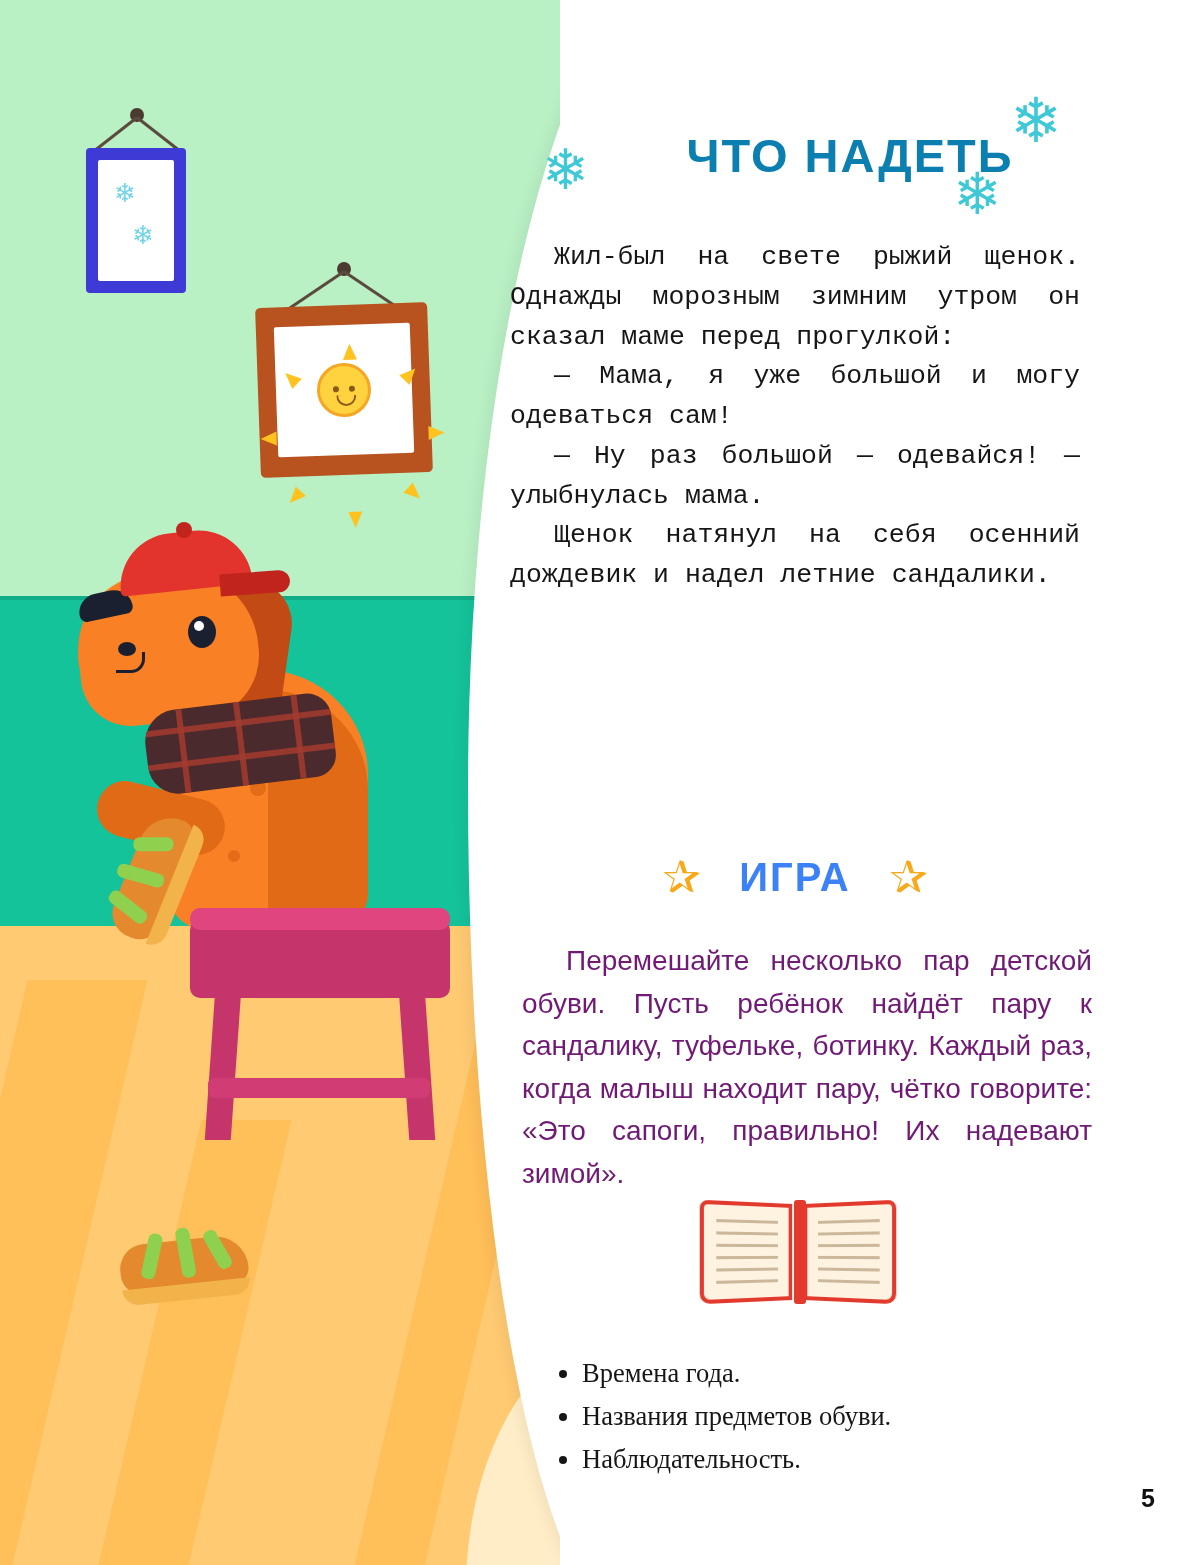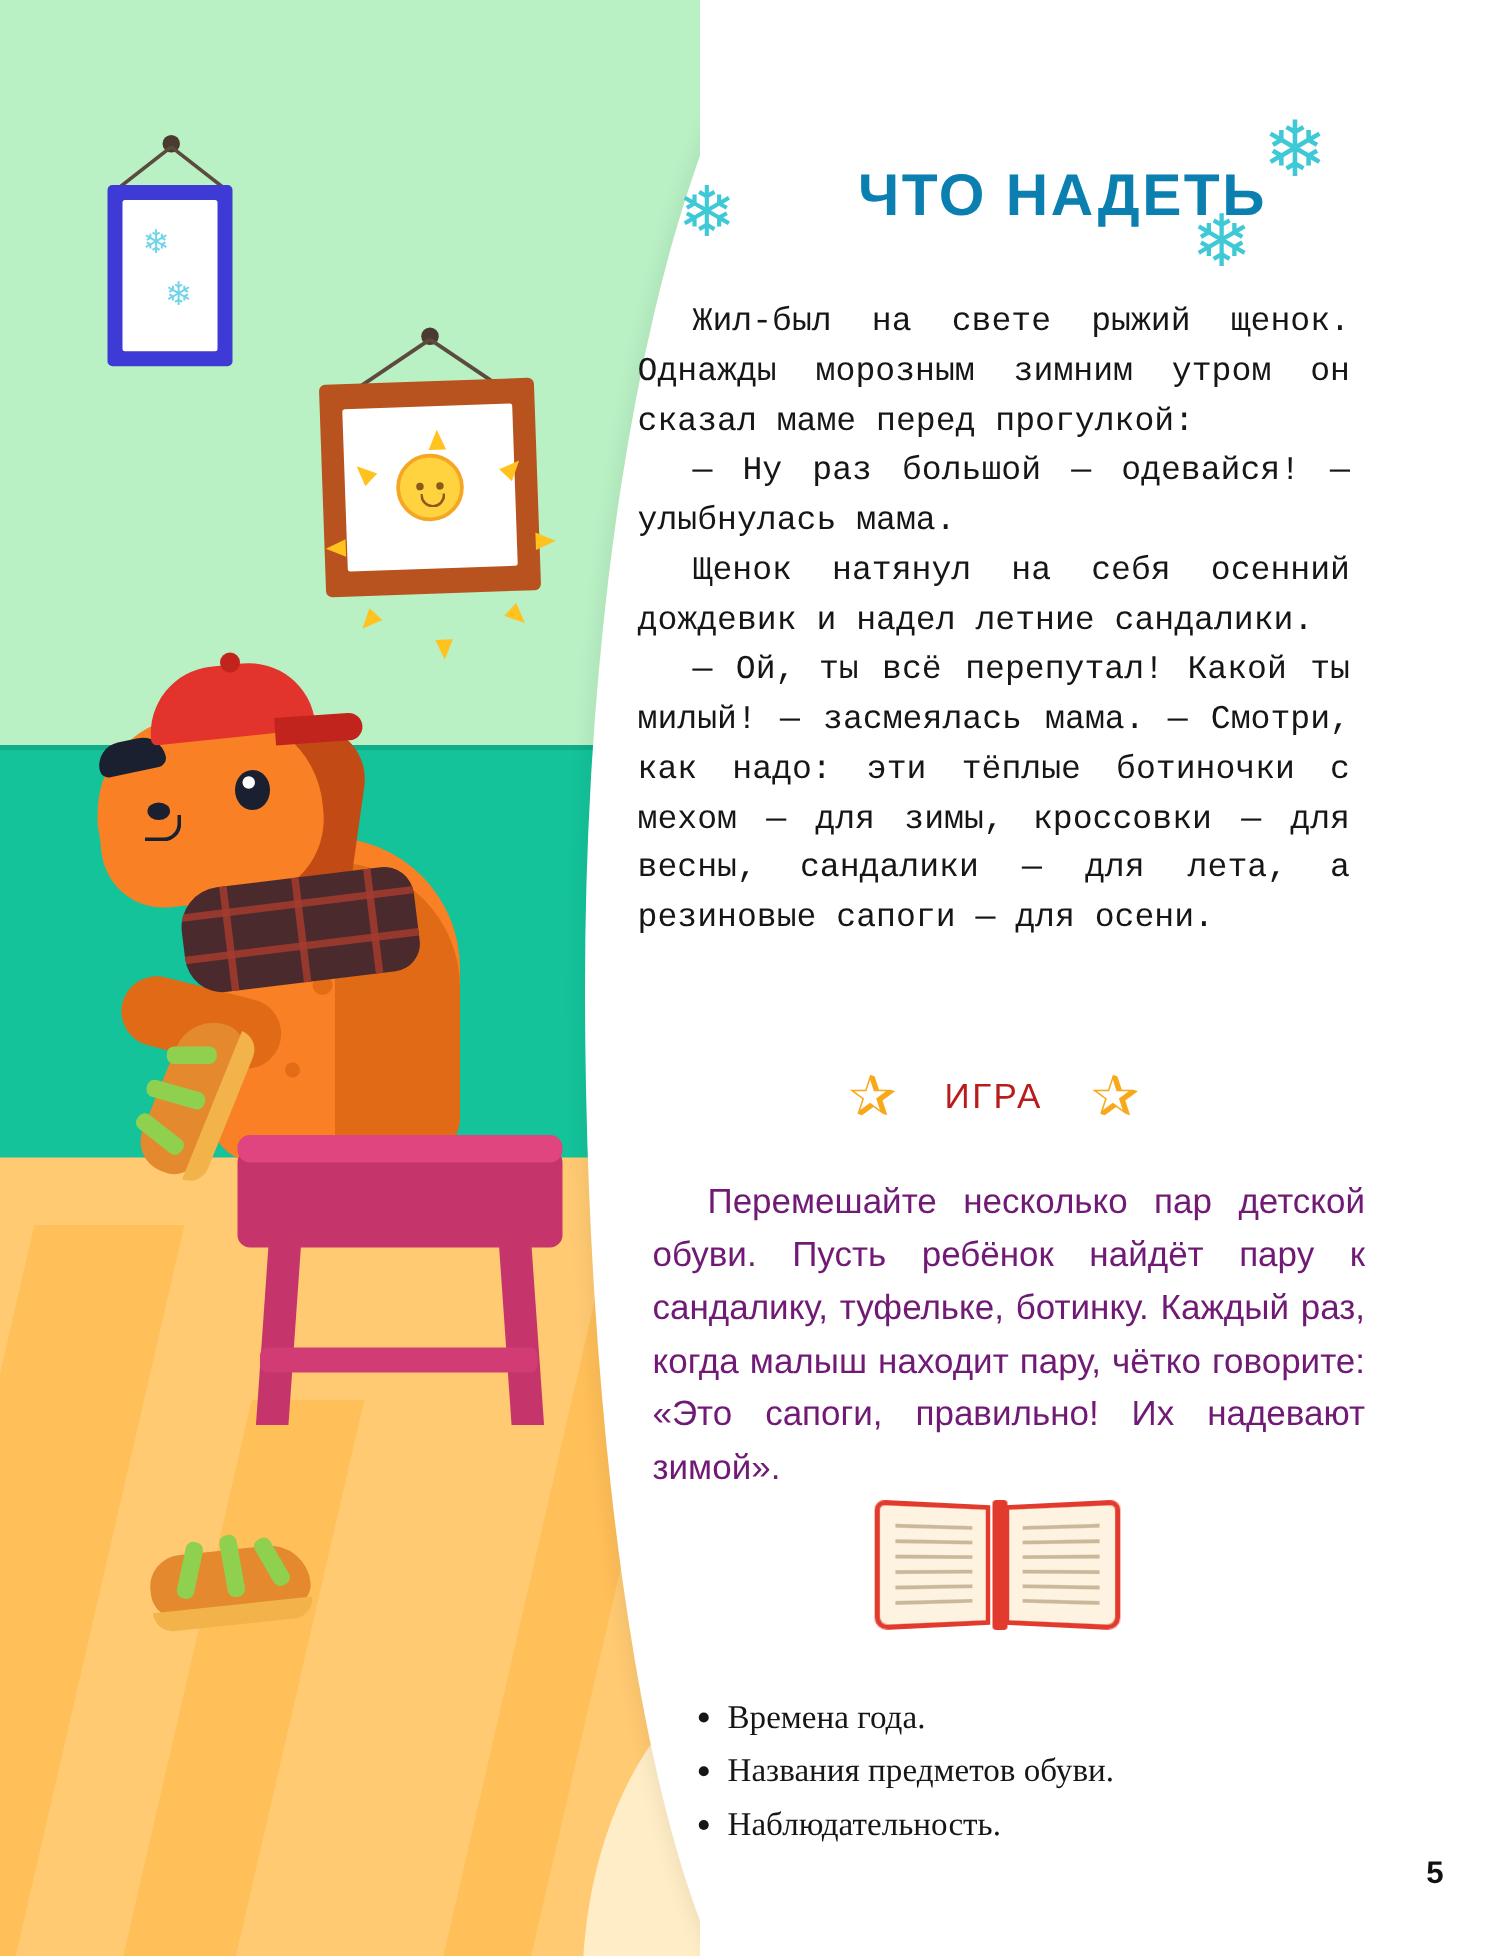--- a/index.html
+++ b/index.html
@@ -367,23 +367,23 @@
   .story p { margin: 0; text-indent: 44px; font-family: Liberation Mono, monospace; }
 
   .game-head {
     position: absolute;
     left: 0; top: 854px;
     width: 570px;
     text-align: center;
   }
   .game-head .label {
     display: inline-block;
-    color: #b91c1c;
-    font-size: 28px;
-    font-weight: normal;
+    color: #3b82f6;
+    font-size: 40px;
+    font-weight: bold;
     letter-spacing: 2px;
     vertical-align: middle;
   }
   .star {
     display: inline-block;
     vertical-align: middle;
     color: #f7a81b;
     font-size: 46px;
     line-height: 1;
     margin: 0 34px;
@@ -545,23 +545,23 @@
   <span class="flake flake-a">❄</span>
   <span class="flake flake-b">❄</span>
   <span class="flake flake-c">❄</span>
 
   <h1 class="title">
     <span class="line">ЧТО  НАДЕТЬ</span>
   </h1>
 
   <div class="story">
     <p>Жил-был на свете рыжий щенок. Однажды морозным зимним утром он сказал маме перед прогулкой:</p>
+    <p>— Мама, я уже большой и могу одеваться сам!</p>
     <p>— Ну раз большой — одевайся! — улыбнулась мама.</p>
     <p>Щенок натянул на себя осенний дождевик и надел летние сандалики.</p>
-    <p>— Ой, ты всё перепутал! Какой ты милый! — засмеялась мама. — Смотри, как надо: эти тёплые ботиночки с мехом — для зимы, кроссовки — для весны, сандалики — для лета, а резиновые сапоги — для осени.</p>
   </div>
 
   <div class="game-head">
     <span class="star">✰</span>
     <span class="label">ИГРА</span>
     <span class="star">✰</span>
   </div>
 
   <div class="game-text">
     <p>Перемешайте несколько пар детской обуви. Пусть ребёнок найдёт пару к сандалику, туфельке, ботинку. Каждый раз, когда малыш находит пару, чётко говорите: «Это сапоги, правильно! Их надевают зимой».</p>

